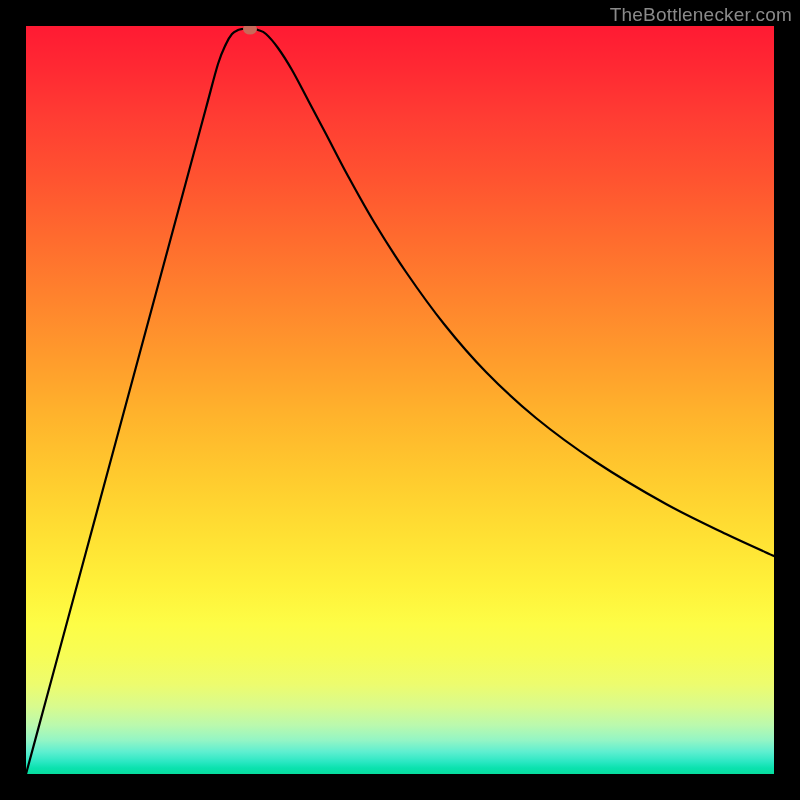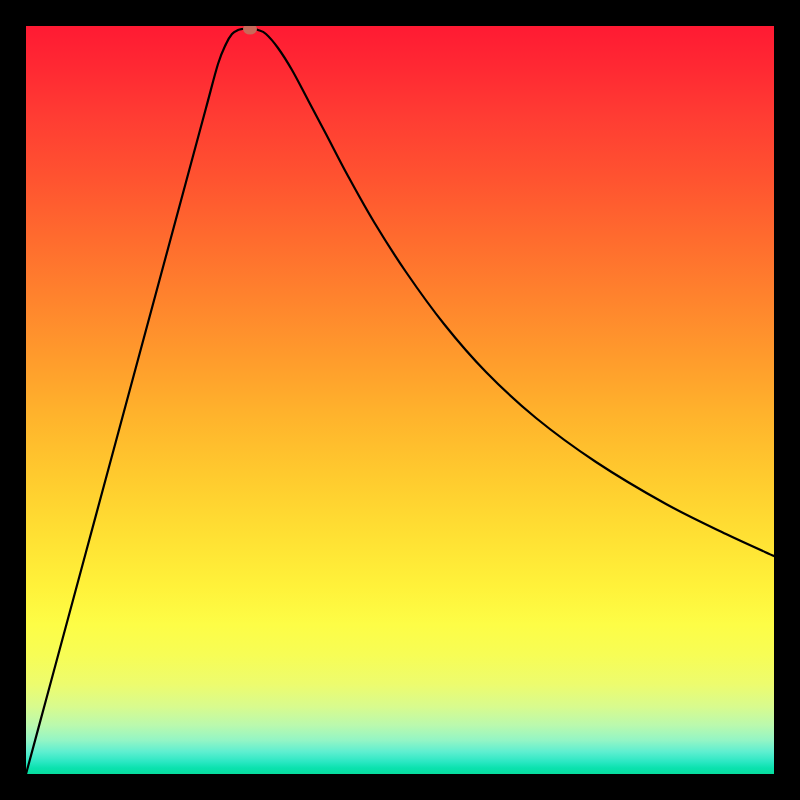--- a/index.html
+++ b/index.html
@@ -83,13 +83,14 @@
 <body>
 
 <div class="frame">
   <div class="plot-area">
     <div class="gradient"></div>
     <svg class="curve-svg" viewBox="0 0 748 748" preserveAspectRatio="none">
       <path id="curve-path" d="M 0 748 C 3.33 735.67 13.33 698.67 20.00 674.00 C 26.67 649.33 33.33 624.67 40.00 600.00 C 46.67 575.33 53.33 550.67 60.00 526.00 C 66.67 501.33 73.33 476.67 80.00 452.00 C 86.67 427.33 93.33 402.67 100.00 378.00 C 106.67 353.33 113.33 328.67 120.00 304.00 C 126.67 279.33 133.33 254.67 140.00 230.00 C 146.67 205.33 153.33 180.67 160.00 156.00 C 166.67 131.33 174.67 101.67 180.00 82.00 C 185.33 62.33 188.67 48.67 192.00 38.00 C 195.33 27.33 197.67 23.00 200.00 18.00 C 202.33 13.00 204.00 10.33 206.00 8.00 C 208.00 5.67 210.33 4.83 212.00 4.00 C 213.67 3.17 214.33 3.17 216.00 3.00 C 217.67 2.83 220.00 3.00 222.00 3.00 C 224.00 3.00 226.33 2.83 228.00 3.00 C 229.67 3.17 230.00 3.17 232.00 4.00 C 234.00 4.83 236.67 5.00 240.00 8.00 C 243.33 11.00 247.67 16.00 252.00 22.00 C 256.33 28.00 261.00 35.33 266.00 44.00 C 271.00 52.67 276.33 63.33 282.00 74.00 C 287.67 84.67 293.33 95.33 300.00 108.00 C 306.67 120.67 314.00 135.33 322.00 150.00 C 330.00 164.67 338.33 180.00 348.00 196.00 C 357.67 212.00 368.33 229.00 380.00 246.00 C 391.67 263.00 404.67 281.33 418.00 298.00 C 431.33 314.67 444.67 330.33 460.00 346.00 C 475.33 361.67 491.67 377.00 510.00 392.00 C 528.33 407.00 548.33 421.67 570.00 436.00 C 591.67 450.33 618.33 466.00 640.00 478.00 C 661.67 490.00 682.00 499.33 700.00 508.00 C 718.00 516.67 740.00 526.33 748.00 530.00 " fill="none" stroke="#000" stroke-width="2.2" stroke-linecap="round" stroke-linejoin="round"></path>
     </svg>
     <div class="marker" id="marker" style="left: 224px; top: 3px; background: rgb(199, 106, 90);"></div>
   </div>
+  <div class="watermark">TheBottlenecker.com</div>
 </div>
 
 </body></html>

